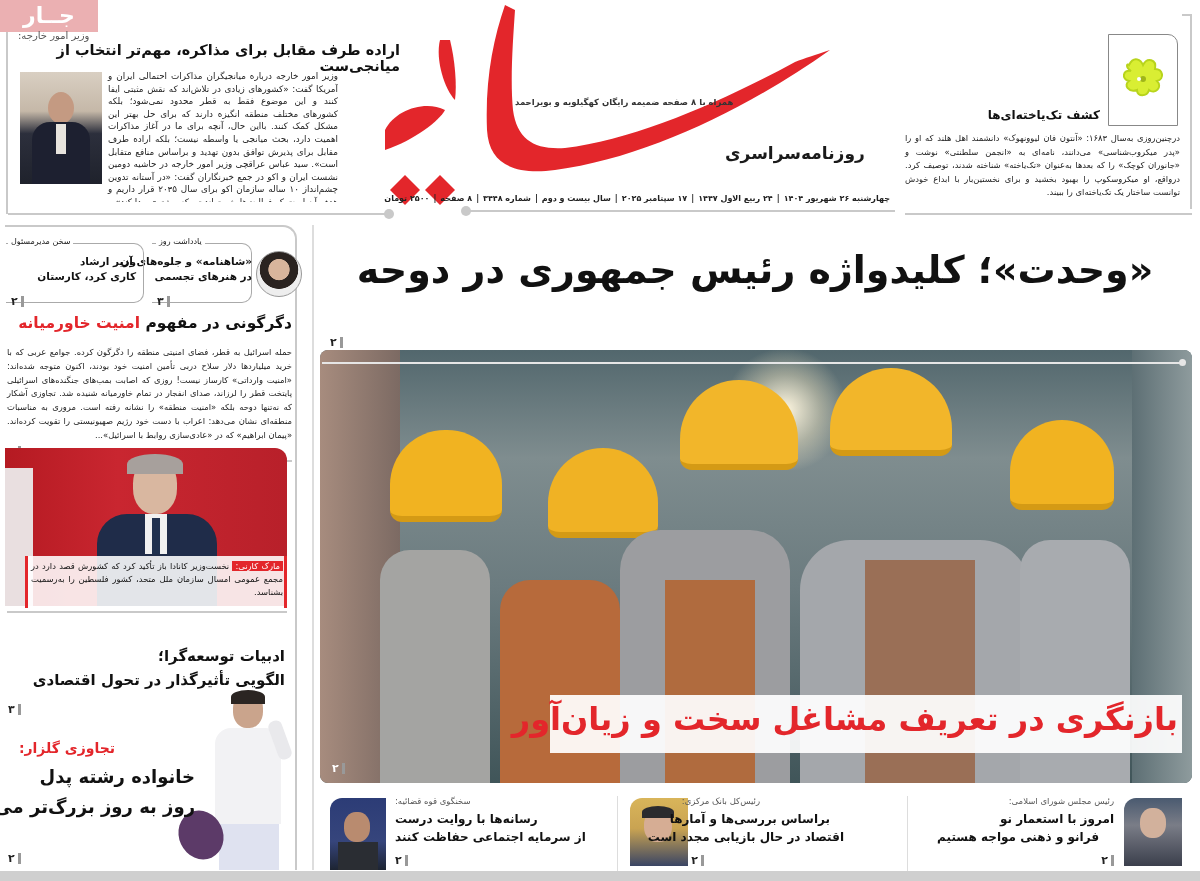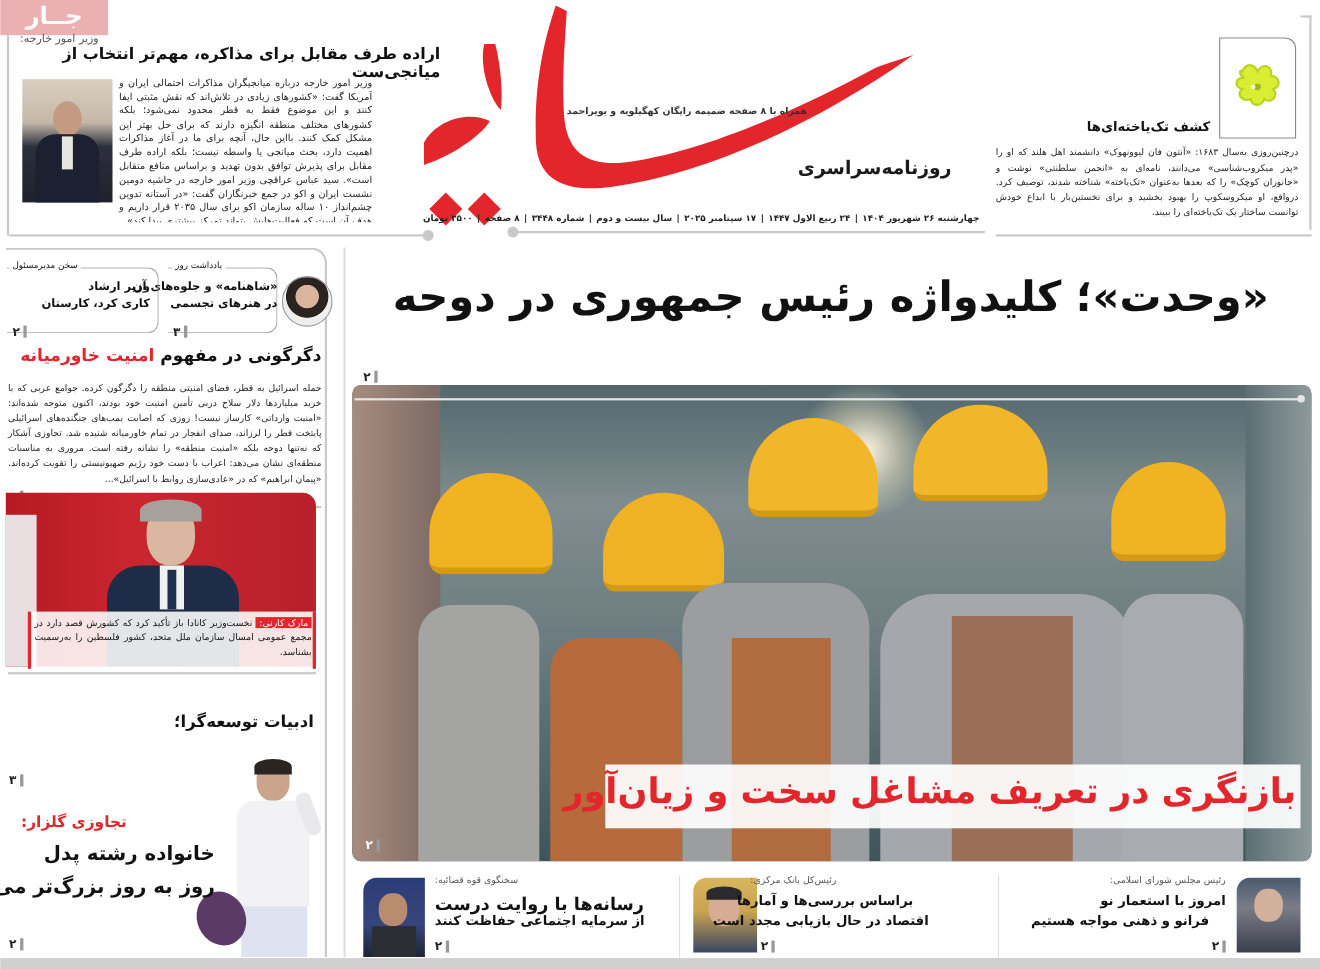--- a/index.html
+++ b/index.html
@@ -121,20 +121,21 @@
   <div class="abs" style="left:20px;top:108px;width:262px;height:52px;background:rgba(255,255,255,.88);border-left:3px solid #e3262b;border-right:3px solid #e3262b"></div>
   <div class="abs fr" style="left:26px;right:4px;top:112px;font-size:8.4px;line-height:13px;text-align:justify">
     <span style="background:#e3262b;color:#fff;padding:0 3px">مارک کارنی:</span>
     <span>نخست‌وزیر کانادا باز تأکید کرد که کشورش قصد دارد در مجمع عمومی امسال سازمان ملل متحد، کشور فلسطین را به‌رسمیت بشناسد.</span>
   </div>
   <div class="abs rule" style="left:2px;right:0;top:163px;height:1.5px"></div>
 </div>
 
 <div class="abs" style="left:5px;top:645px;width:290px;height:75px">
   <div class="abs fr bold" style="right:10px;top:2px;font-size:15px;white-space:nowrap">ادبیات توسعه‌گرا؛</div>
+  <div class="abs fr bold" style="right:10px;top:26px;font-size:15px;white-space:nowrap">الگویی تأثیرگذار در تحول اقتصادی</div>
   <span class="abs pnum" style="left:3px;top:58px">۳</span>
 </div>
 
 <div class="abs" style="left:5px;top:690px;width:300px;height:180px">
   <div class="abs" style="left:170px;top:0;width:130px;height:180px">
     <div style="position:absolute;left:58px;top:2px;width:30px;height:36px;border-radius:45%;background:#caa48c"></div>
     <div style="position:absolute;left:56px;top:0;width:34px;height:14px;border-radius:50% 50% 0 0;background:#2b2522"></div>
     <div style="position:absolute;left:40px;top:38px;width:66px;height:96px;border-radius:16px 16px 0 0;background:#f2f2f4"></div>
     <div style="position:absolute;left:44px;top:134px;width:60px;height:46px;background:#dfe2f0"></div>
     <div style="position:absolute;left:98px;top:30px;width:14px;height:40px;border-radius:6px;background:#e9e9ec;transform:rotate(-20deg)"></div>
@@ -197,21 +198,21 @@
     <div class="abs fr bold" style="right:66px;top:40px;font-size:12px;white-space:nowrap">اقتصاد در حال بازیابی مجدد است</div>
     <span class="abs pnum" style="right:206px;top:64px">۲</span>
   </div>
 
   <div class="abs" style="left:5px;top:0;width:290px;height:88px">
     <div class="abs" style="left:5px;top:8px;width:56px;height:72px;border-radius:12px 0 0 0;background:linear-gradient(180deg,#2c3c76 0%,#36457c 60%,#1d2432 100%)">
       <div style="position:absolute;left:14px;top:14px;width:26px;height:30px;border-radius:45%;background:#b98b6f"></div>
       <div style="position:absolute;left:8px;top:44px;width:40px;height:28px;background:#2a2d33"></div>
     </div>
     <div class="abs fr" style="left:70px;top:6px;font-size:8.5px;color:#555;white-space:nowrap">سخنگوی قوه قضائیه:</div>
-    <div class="abs fr bold" style="left:70px;top:22px;font-size:16px;white-space:nowrap">رسانه‌ها با روایت درست</div>
+    <div class="abs fr bold" style="left:70px;top:22px;font-size:12px;white-space:nowrap">رسانه‌ها با روایت درست</div>
     <div class="abs fr bold" style="left:70px;top:40px;font-size:12px;white-space:nowrap">از سرمایه اجتماعی حفاظت کنند</div>
     <span class="abs pnum" style="left:70px;top:64px">۲</span>
   </div>
   <div class="abs" style="right:292px;top:6px;width:1px;height:76px;background:#ddd"></div>
   <div class="abs" style="left:297px;top:6px;width:1px;height:76px;background:#ddd"></div>
 </div>
 
 <div class="abs" style="left:0;right:0;top:871px;height:10px;background:#cfcfcf"></div>
 
 </body></html>

